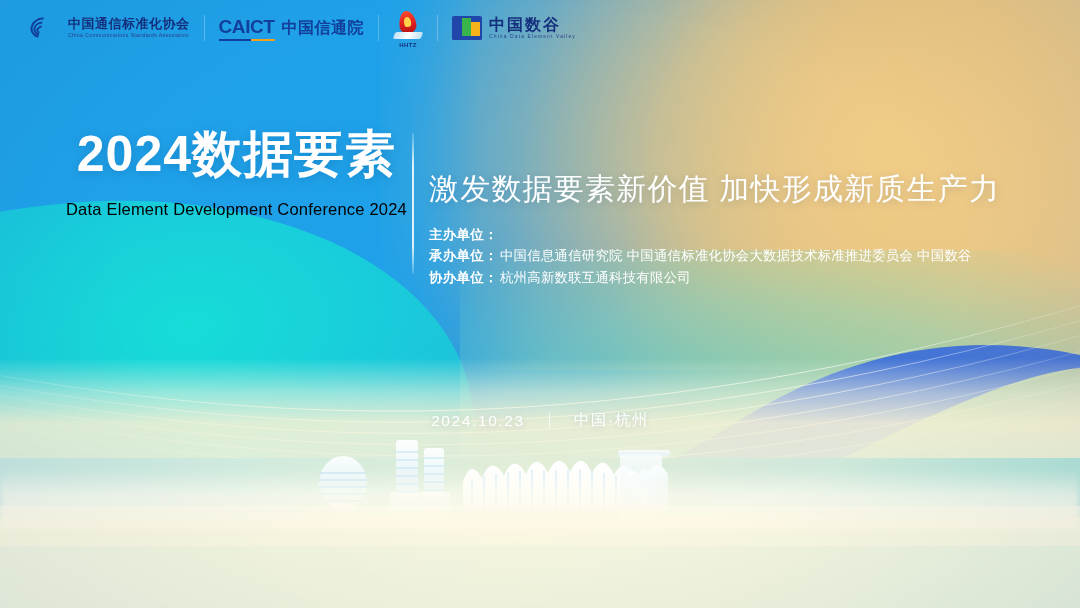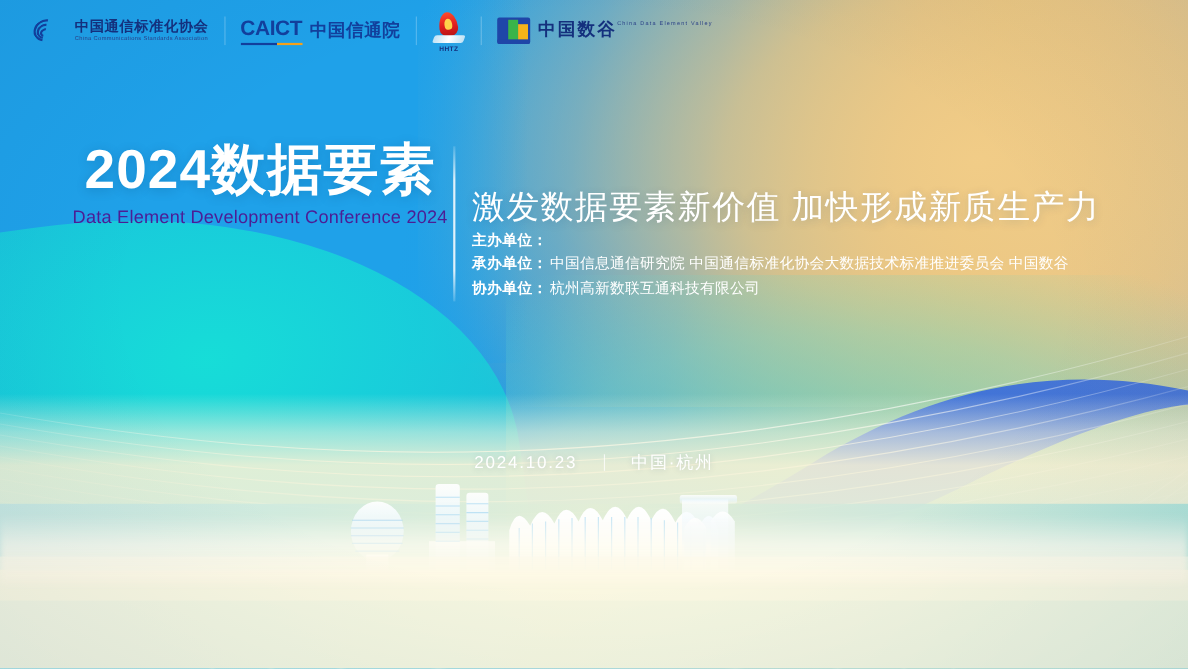--- a/index.html
+++ b/index.html
@@ -137,36 +137,36 @@
      font-size:6px; font-weight:700; color:#14307d; letter-spacing:.4px; }
 
   
   .cdv-mark{ width:30px; height:24px; position:relative; margin-right:7px; border-radius:2px; overflow:hidden;
      background:#1f46a8; }
   .cdv-mark s{ position:absolute; display:block; }
   .cdv-mark s:nth-child(1){ left:2px; top:4px; width:7px; height:16px; background:#1f46a8; }
   .cdv-mark s:nth-child(2){ left:10px; top:2px; width:9px; height:18px; background:#39b44a; }
   .cdv-mark s:nth-child(3){ left:19px; top:6px; width:9px; height:14px; background:#f5b41a; }
   .cdv-mark s:nth-child(4){ left:0; bottom:0; width:30px; height:4px; background:#1f46a8; }
-  .cdv-txt{ display:flex; justify-content:space-between; }
+  .cdv-txt{ display:flex; flex-direction:column; justify-content:space-between; }
   .cdv-cn{ font-size:16px; font-weight:700; color:#14307d; letter-spacing:2px; line-height:1.1; }
   .cdv-en{ font-size:5px; color:#2a3f86; letter-spacing:1.1px; line-height:1.4; }
 
   
   .headline{
     position:absolute; left:66px; top:128px; width:330px; text-align:right;
     color:#ffffff;
   }
   .hl-line1, .hl-line2{
     font-size:50px; font-weight:700; line-height:1.06; letter-spacing:1px;
     text-shadow:0 2px 10px rgba(0,60,110,.22);
   }
   .hl-line2{ margin-top:2px; }
   .hl-en{
-    margin-top:8px; font-size:16.5px; font-weight:400; color:#4c1d95;
+    margin-top:19px; font-size:16.5px; font-weight:400; color:#000000;
     letter-spacing:.2px; white-space:nowrap;
   }
 
   .divider{
     position:absolute; left:412px; top:133px;
     width:2px; height:141px;
     background:linear-gradient(180deg, rgba(255,255,255,.15), rgba(255,255,255,.85) 22%, rgba(255,255,255,.85) 80%, rgba(255,255,255,.15));
   }
 
   
@@ -174,21 +174,21 @@
   .slogan{
     font-size:30px; font-weight:400; color:#ffffff; letter-spacing:1.2px;
     white-space:nowrap; line-height:1.25;
     text-shadow:0 2px 9px rgba(0,55,105,.2);
     margin-top:36px;
   }
   .slogan-en{
     margin-top:7px; font-size:11.6px; color:#f4fbff; letter-spacing:.08px;
     white-space:nowrap; line-height:1.3;
   }
-  .orgs{ }
+  .orgs{ margin-top:16px; }
   .org-row{
     display:flex; align-items:baseline;
     font-size:13.4px; color:#ffffff; line-height:1.62; white-space:nowrap;
   }
   .org-label{ font-weight:700; letter-spacing:.4px; }
   .org-val{ font-weight:400; letter-spacing:.25px; margin-left:2px; }
 
   
   .datebar{
     position:absolute; left:0; right:0; top:410px;

